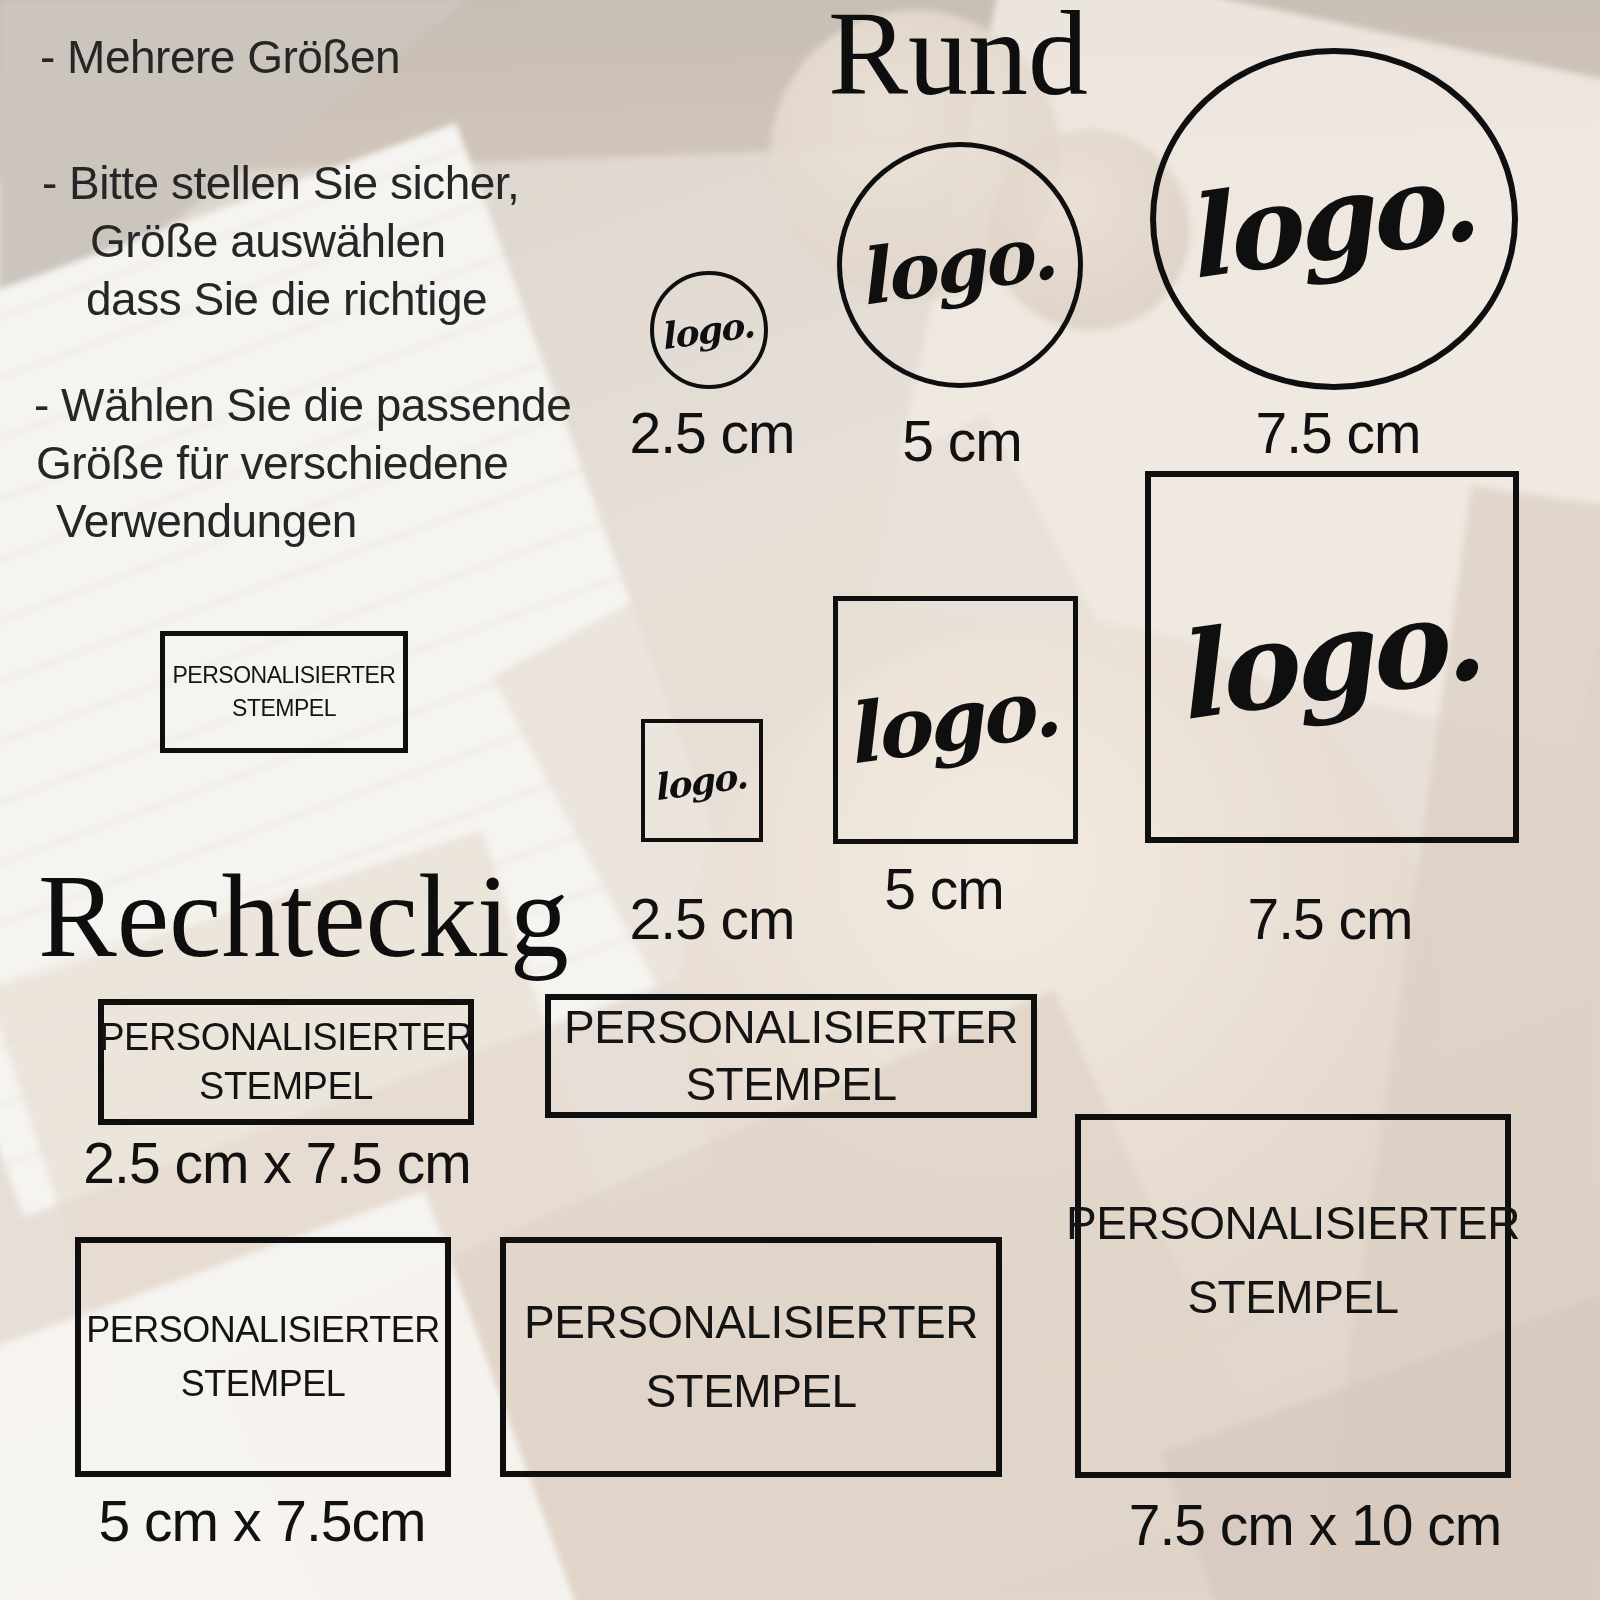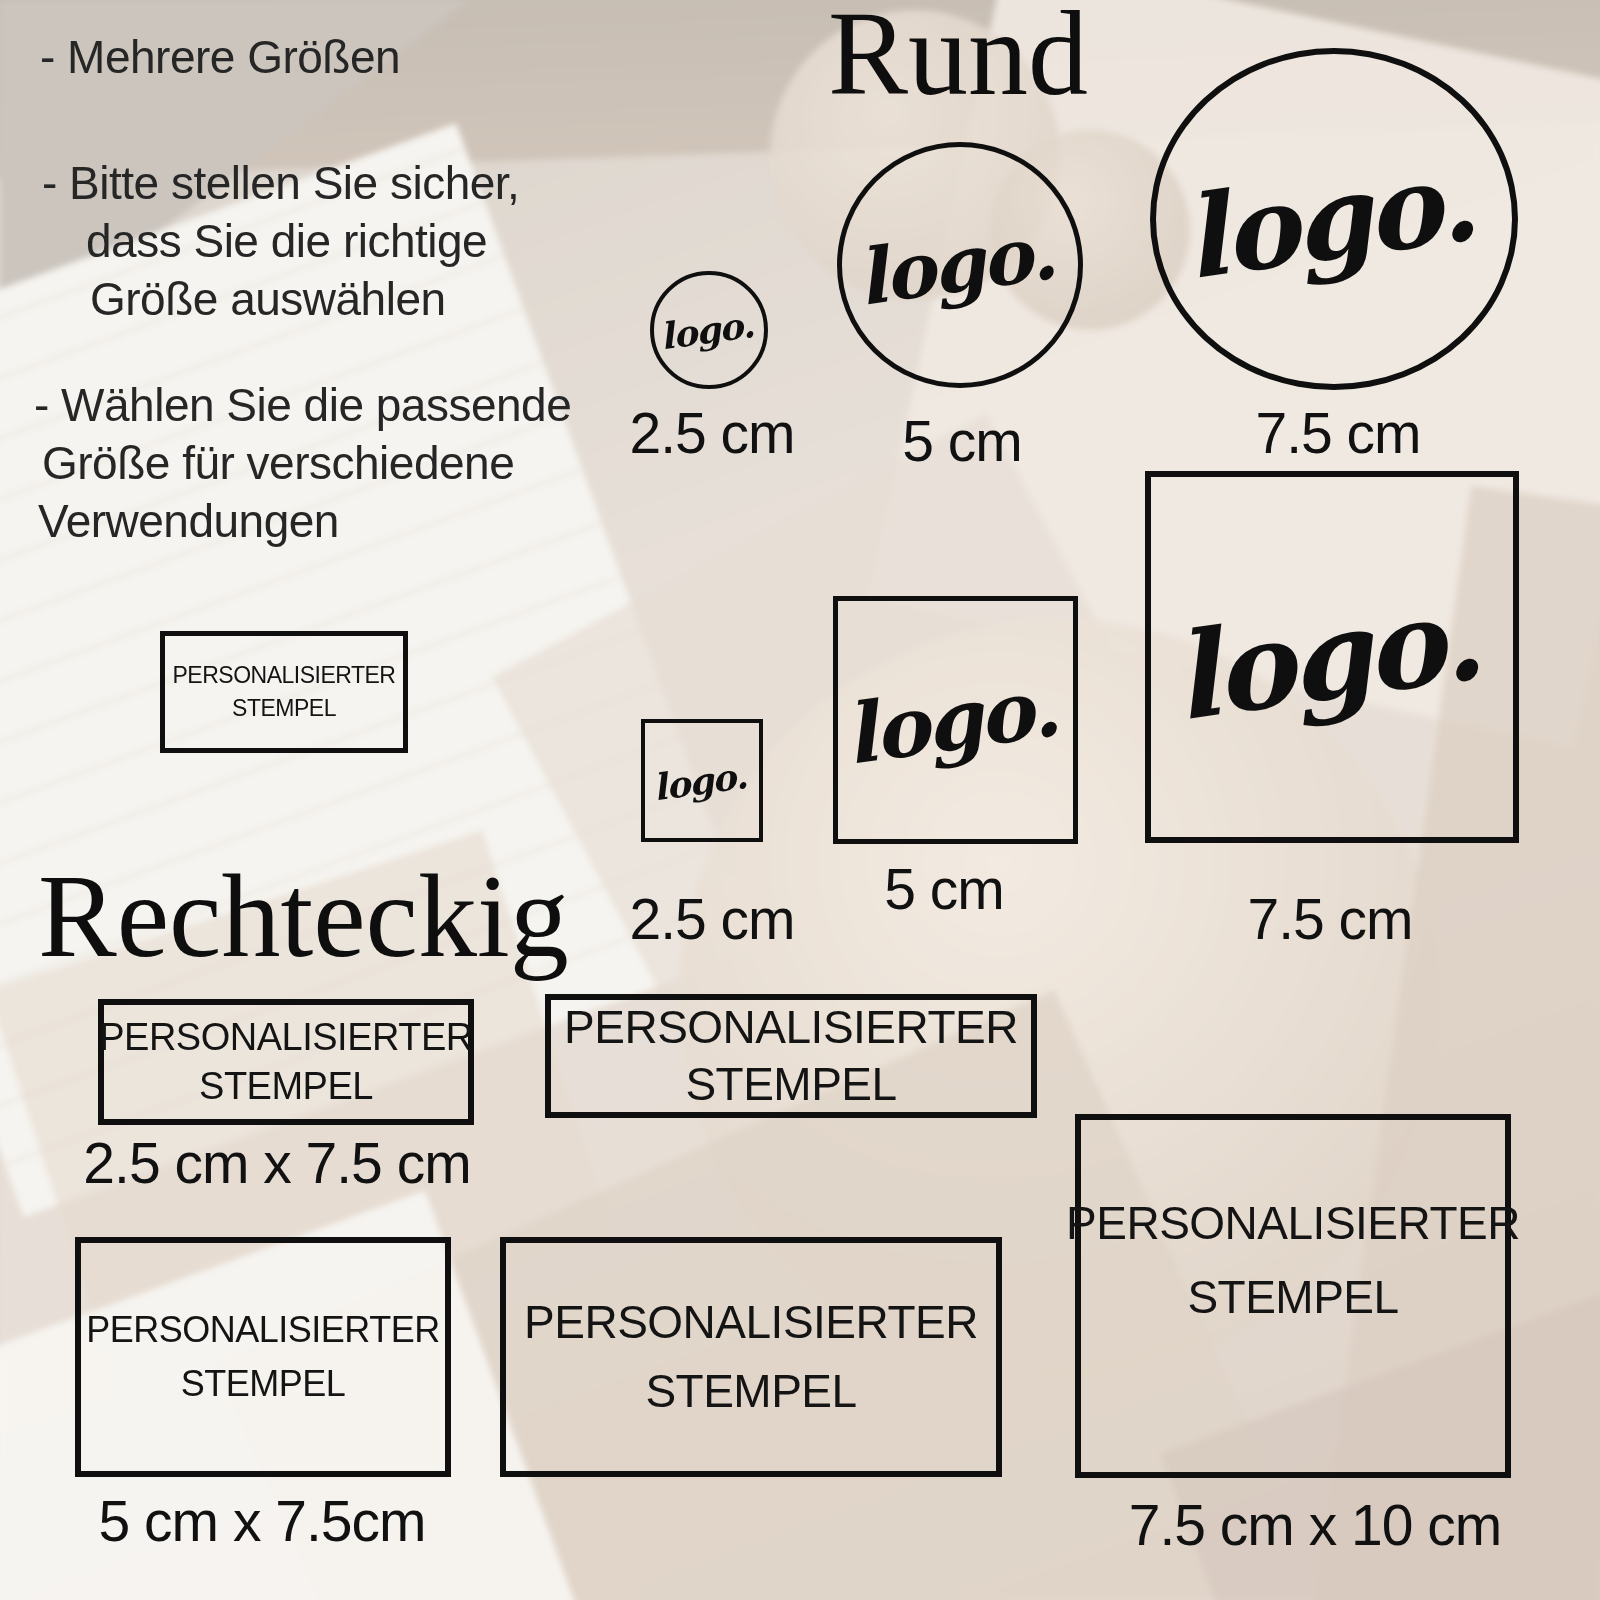--- a/index.html
+++ b/index.html
@@ -79,28 +79,28 @@
   <div class="bg-wash"></div>
 
   <div class="content">
 
     <div class="abs bullet" style="left:40px;top:28px;text-align:right;">
       <div>- Mehrere Größen</div>
     </div>
 
     <div class="abs bullet" style="left:42px;top:154px;">
       <div>- Bitte stellen Sie sicher,</div>
+      <div style="margin-left:48px;">Größe auswählen</div>
       <div style="margin-left:44px;">dass Sie die richtige</div>
-      <div style="margin-left:48px;">Größe auswählen</div>
     </div>
 
     <div class="abs bullet" style="left:34px;top:376px;">
       <div>- Wählen Sie die passende</div>
-      <div style="margin-left:8px;">Größe für verschiedene</div>
-      <div style="margin-left:4px;">Verwendungen</div>
+      <div style="margin-left:2px;">Größe für verschiedene</div>
+      <div style="margin-left:22px;">Verwendungen</div>
     </div>
 
     <div class="title t-rund">Rund</div>
 
     <div class="ring" style="left:650px;top:271px;width:118px;height:118px;border-width:4px;">
       <span class="logo-script" style="font-size:36px;">logo.</span>
     </div>
     <div class="ring" style="left:837px;top:142px;width:246px;height:246px;">
       <span class="logo-script" style="font-size:76px;">logo.</span>
     </div>

